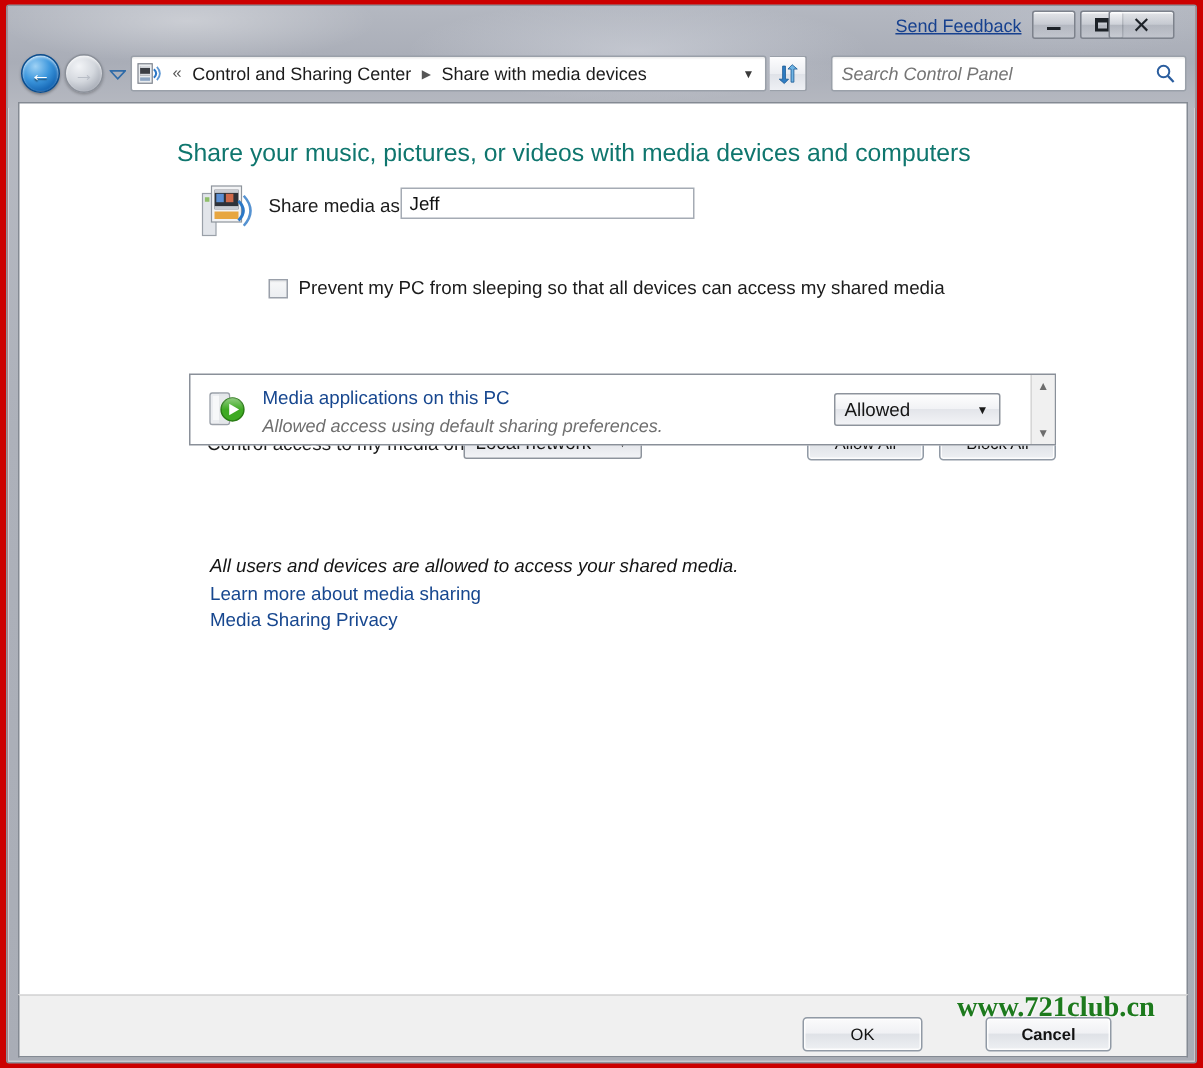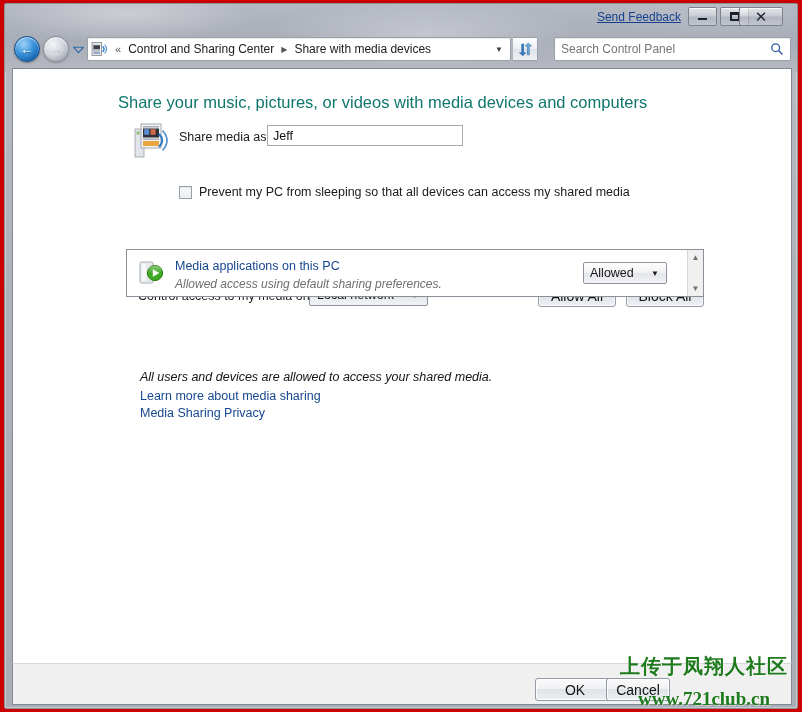--- a/index.html
+++ b/index.html
@@ -142,21 +142,21 @@
     width: 237px; height: 24px;
     background: #ffffff;
     border: 1px solid #9aa0a9;
     border-radius: 2px;
     display:flex; align-items:center;
     box-shadow: inset 0 1px 1px rgba(0,0,0,.08);
   }
   #search-input {
     flex: 1; border: none; outline: none;
     font-family: "Liberation Sans", sans-serif;
-    font-size: 12px; color: #4a4a4a;
+    font-size: 12px; font-style: italic; color: #4a4a4a;
     background: transparent; padding: 0 6px; height: 20px;
   }
   #search-icon {
     width: 26px; height: 100%;
     display:flex; align-items:center; justify-content:center;
     color:#2a5d9e; cursor: pointer;
   }
 
   
   #content-pane {
@@ -234,21 +234,21 @@
     margin-left: auto; padding-right: 8px; font-size: 8px; color:#1a1a1a;
   }
 
   .std-button {
     position: absolute; height: 23px;
     border: 1px solid #919aa5;
     border-radius: 3px;
     background: linear-gradient(180deg,#fbfbfc 0%,#f0f1f4 46%,#dfe2e7 50%,#eef0f3 100%);
     box-shadow: inset 0 0 0 1px rgba(255,255,255,.85);
     display:flex; align-items:center; justify-content:center;
-    font-size: 14px; color:#121212; cursor: pointer;
+    font-size: 11px; color:#121212; cursor: pointer;
   }
   #allow-all-button { left: 525px; top: 215px; width: 78px; }
   #block-all-button { left: 613px; top: 215px; width: 78px; }
 
   
   #device-list {
     position: absolute; left: 113px; top: 180px;
     width: 578px; height: 48px;
     border: 1px solid #8a9099;
     background: #ffffff;
@@ -262,21 +262,21 @@
   #device-icon { width: 30px; height: 30px; flex: none; position: relative; }
   #device-texts { margin-left: 8px; flex: 1; }
   #device-name {
     font-size: 12.5px; color: #17478f; cursor: pointer; white-space: nowrap;
   }
   #device-status {
     font-size: 12px; color: #6f6f6f; font-style: italic;
     margin-top: 3px; white-space: nowrap;
   }
   #device-permission-select {
-    width: 84px; height: 22px; margin-right: 20px; flex:none;
+    width: 111px; height: 22px; margin-right: 20px; flex:none;
     border: 1px solid #8d939c; border-radius: 2px;
     background: linear-gradient(180deg,#fefefe,#f1f2f5 48%,#e3e5ea 50%,#f2f3f6);
     display:flex; align-items:center; cursor:pointer;
   }
   #device-permission-value {
     font-size: 12.5px; color:#151515; padding-left: 6px; white-space: nowrap;
   }
   #device-permission-arrow {
     margin-left:auto; padding-right: 7px; font-size: 8px; color:#1a1a1a;
   }
@@ -308,21 +308,21 @@
 
   
   #footer-bar {
     position: absolute; left: 7px; top: 659px;
     width: 780px; height: 42px;
     background: #f0f0f0;
     border: 1px solid #848a93;
     border-top: 1px solid #d8d8d8;
   }
   #ok-button     { position:absolute; left: 522px; top: 14px; width: 80px; }
-  #cancel-button { position:absolute; left: 593px; top: 14px; width: 64px; }
+  #cancel-button { position:absolute; left: 644px; top: 14px; width: 84px; font-weight: bold; }
 
   
   #watermark {
     position: absolute; left: 608px; top: 653px;
     width: 192px; height: 52px;
     pointer-events: none;
     text-align: center;
   }
   #watermark-cn {
     font-family: "DejaVu Sans", sans-serif;
@@ -517,15 +517,14 @@
     <div class="std-button" id="ok-button">
       <span>OK</span>
     </div>
     <div class="std-button" id="cancel-button">
       <span>Cancel</span>
     </div>
   </div>
 </div>
 
 <div id="watermark">
-  <div id="watermark-cn">上传于凤翔人社区</div>
   <div id="watermark-url">www.721club.cn</div>
 </div>
 
 </body></html>

